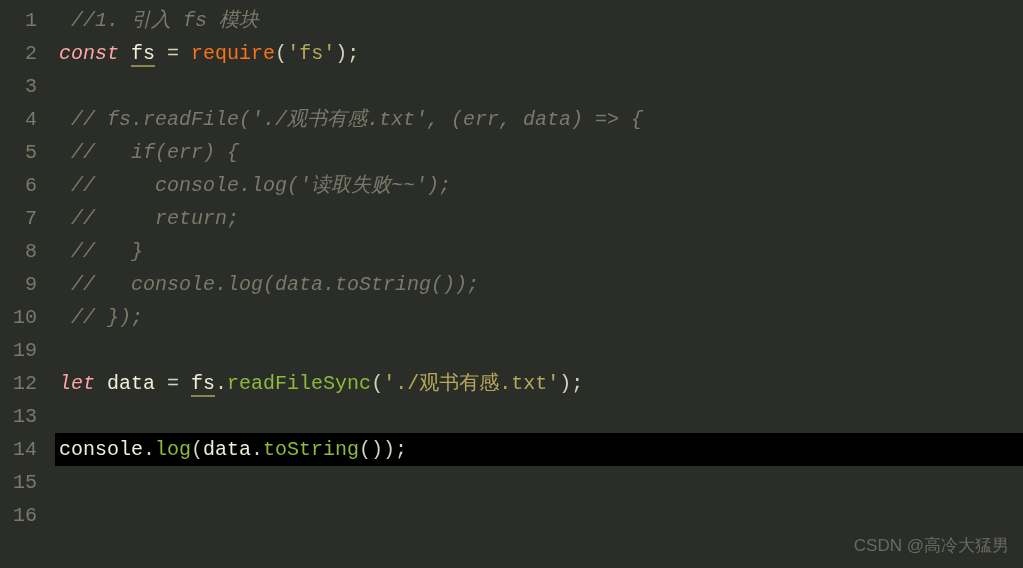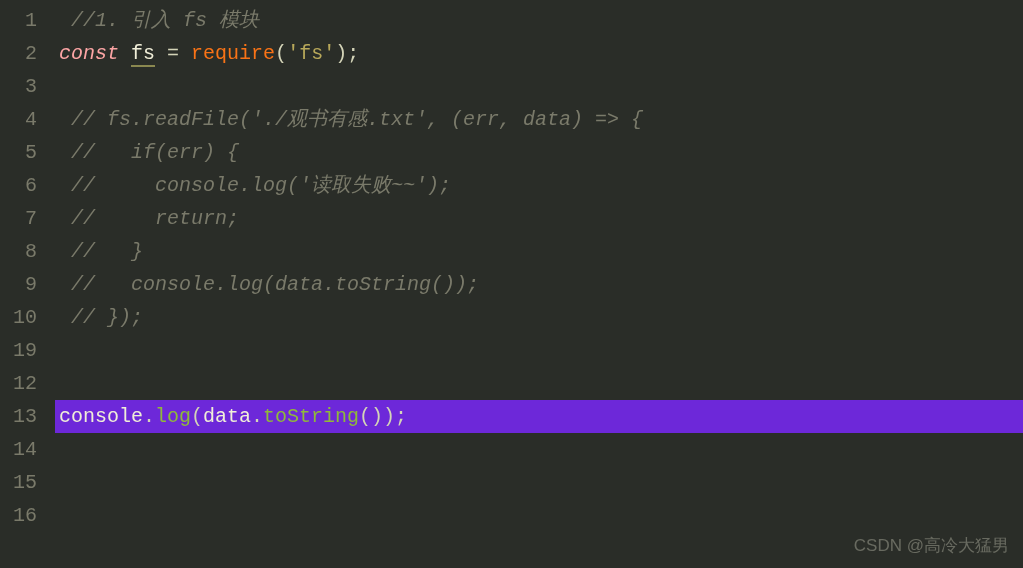--- a/index.html
+++ b/index.html
@@ -38,21 +38,21 @@
       flex: 1;
       padding: 4px 0;
     }
     .code-line {
       height: 33px;
       line-height: 33px;
       white-space: pre;
       padding-left: 4px;
     }
     .code-line.highlighted {
-      background: #6d28d9;
+      background: #000000;
     }
     .tk-comment { color: #7a7a6a; font-style: italic; margin-left: 12px; }
     .tk-keyword { color: #fca5a5; font-style: italic; }
     .tk-default { color: #f0eed8; }
     .tk-var { color: #f0eed8; }
     .tk-func { color: #f97316; text-align: center; }
     .tk-string { color: #b8a85a; }
     .tk-punct { color: #d4d4b8; }
     .tk-method { color: #8fb93a; }
     .tk-warn {
@@ -96,17 +96,18 @@
       <div class="code-line"><span class="tk-keyword">const</span><span class="tk-default"> </span><span class="tk-var tk-warn">fs</span><span class="tk-default"> </span><span class="tk-punct">=</span><span class="tk-default"> </span><span class="tk-func">require</span><span class="tk-punct">(</span><span class="tk-string">'fs'</span><span class="tk-punct">);</span></div>
       <div class="code-line"></div>
       <div class="code-line"><span class="tk-comment">// fs.readFile('./观书有感.txt', (err, data) =&gt; {</span></div>
       <div class="code-line"><span class="tk-comment">//   if(err) {</span></div>
       <div class="code-line"><span class="tk-comment">//     console.log('读取失败~~');</span></div>
       <div class="code-line"><span class="tk-comment">//     return;</span></div>
       <div class="code-line"><span class="tk-comment">//   }</span></div>
       <div class="code-line"><span class="tk-comment">//   console.log(data.toString());</span></div>
       <div class="code-line"><span class="tk-comment">// });</span></div>
       <div class="code-line"></div>
+      <div class="code-line"><span class="tk-keyword">let</span><span class="tk-default"> data </span><span class="tk-punct">=</span><span class="tk-default"> </span><span class="tk-var tk-warn">fs</span><span class="tk-punct">.</span><span class="tk-method">readFileSync</span><span class="tk-punct">(</span><span class="tk-string">'./观书有感.txt'</span><span class="tk-punct">);</span></div>
       <div class="code-line"></div>
       <div class="code-line highlighted"><span class="tk-default">console</span><span class="tk-punct">.</span><span class="tk-method">log</span><span class="tk-punct">(</span><span class="tk-default">data</span><span class="tk-punct">.</span><span class="tk-method">toString</span><span class="tk-punct">());</span></div>
     </div>
 </div>
 <div class="watermark">CSDN @高冷大猛男</div>
 
 </body></html>

